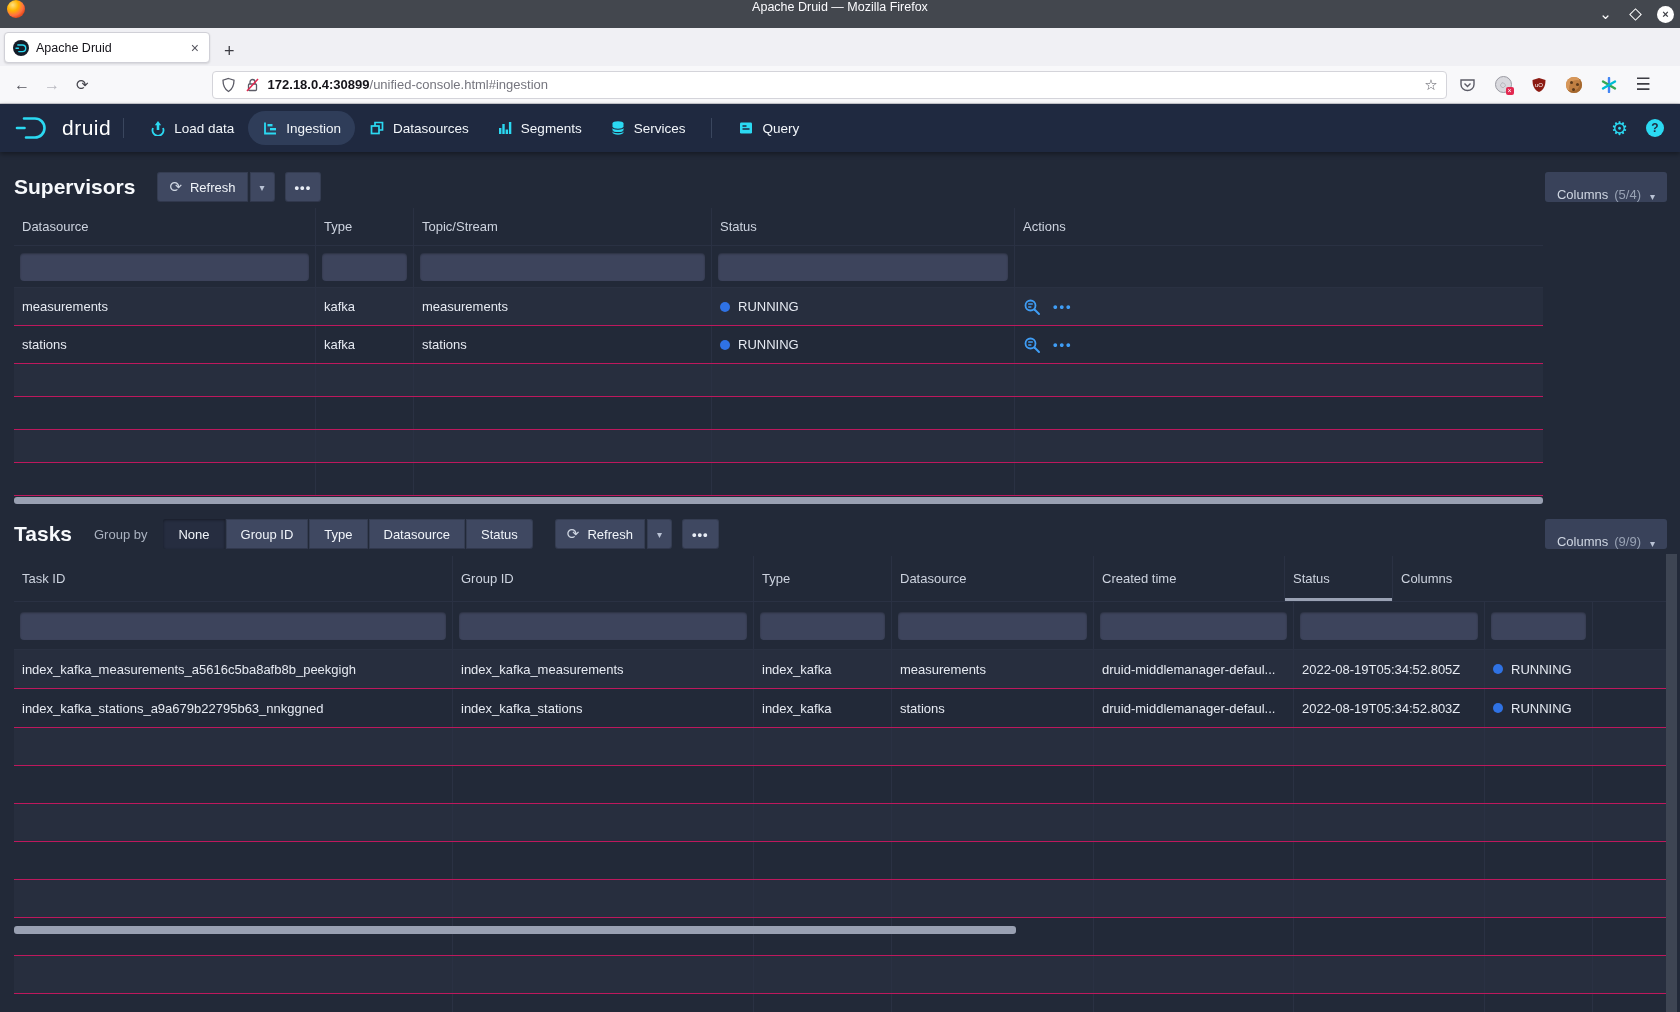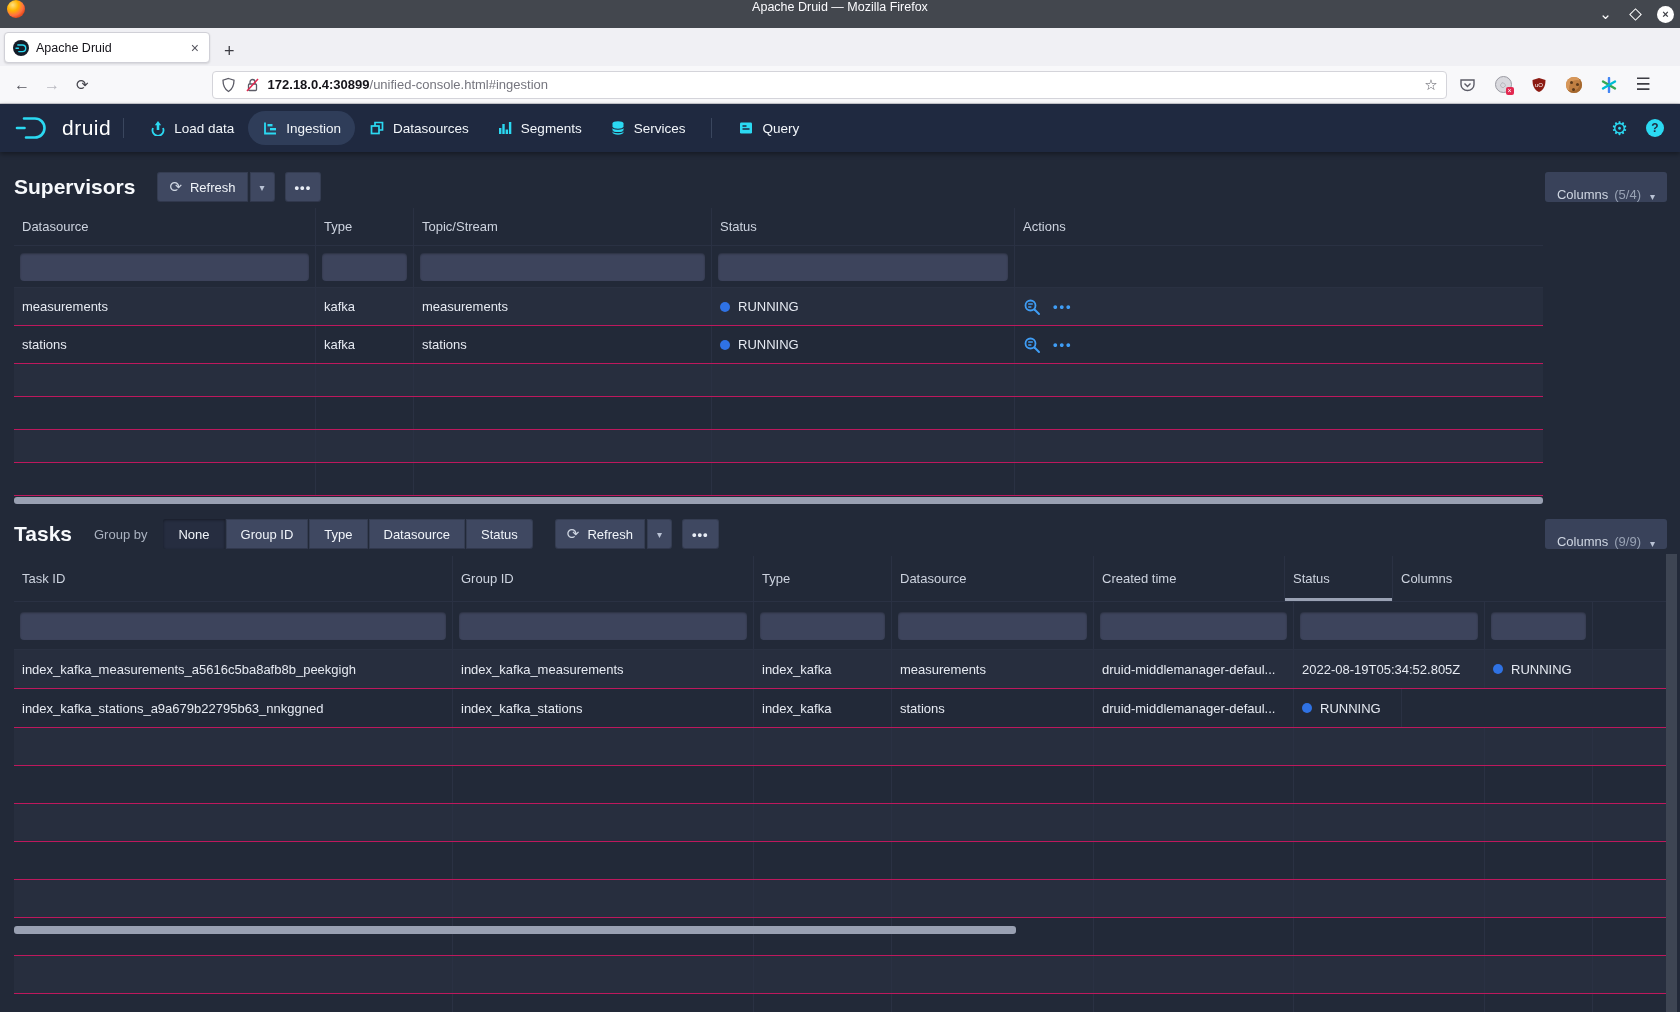--- a/index.html
+++ b/index.html
@@ -415,20 +415,21 @@
             <span>RUNNING</span>
           </div>
           <div class="tcell" style="width: auto; flex: 1 1 0%;"></div>
         </div>
         <div class="trow drow" style="height: 39px;">
           <div class="tcell br" style="width: 439px;">index_kafka_stations_a9a679b22795b63_nnkggned</div>
           <div class="tcell br" style="width: 301px;">index_kafka_stations</div>
           <div class="tcell br" style="width: 138px;">index_kafka</div>
           <div class="tcell br" style="width: 202px;">stations</div>
           <div class="tcell br" style="width: 200px;">druid-middlemanager-defaul...</div>
+          <div class="tcell br" style="width: 191px;">2022-08-19T05:34:52.803Z</div>
           <div class="tcell br" style="width: 108px;">
             <div class="status-dot"></div>
             <span>RUNNING</span>
           </div>
           <div class="tcell" style="width: auto; flex: 1 1 0%;"></div>
         </div>
         <div class="trow drow stripe" style="height: 38px;">
           <div class="tcell br" style="width: 439px;"></div>
           <div class="tcell br" style="width: 301px;"></div>
           <div class="tcell br" style="width: 138px;"></div>

